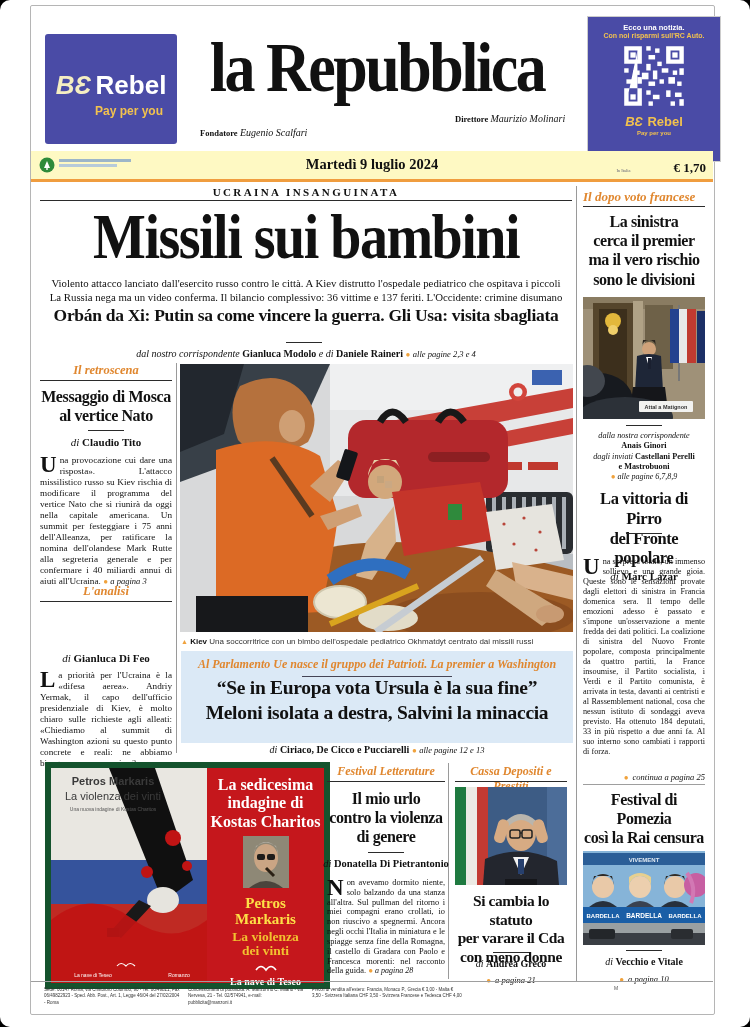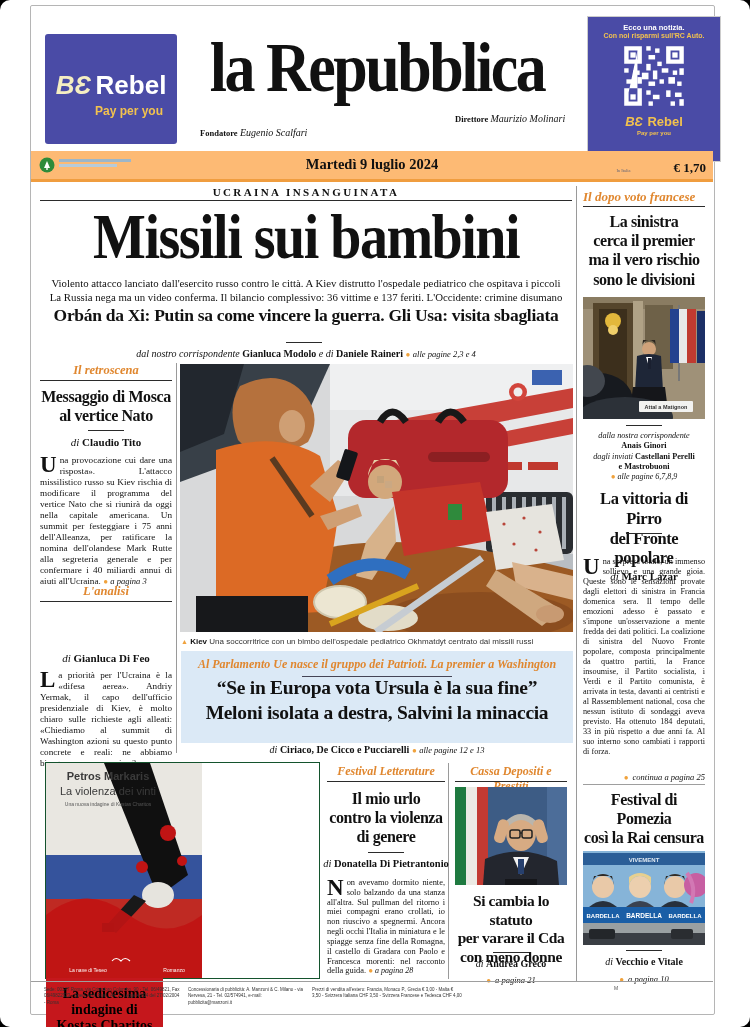--- a/index.html
+++ b/index.html
@@ -98,21 +98,21 @@
           <rect x="26" y="25" width="2" height="3"></rect>
       </g>
     </svg>
     <div class="c" style="margin-top:4px;">
       <span style="font-style:italic;font-weight:bold;font-size:13px;color:#f2c24e;">BƐ</span>
       <span style="font-weight:bold;font-size:13px;color:#f2c24e;">Rebel</span>
     </div>
     <div class="c" style="font-size:6px;font-weight:bold;color:#f2c24e;">Pay per you</div>
   </div>
 
-  <div class="abs" style="left:31px;top:151px;width:682px;height:28px;background:#fdba74;">
+  <div class="abs" style="left:31px;top:151px;width:682px;height:28px;background:#fef9c3;">
     <svg width="16" height="16" viewBox="0 0 16 16" style="position:absolute;left:8px;top:6px;">
       <circle cx="8" cy="8" r="7.5" fill="#2e8b3a"></circle>
       <path d="M5 11 L8 4 L11 11 Z" fill="#fff"></path>
         <rect x="7.3" y="10" width="1.4" height="3" fill="#fff"></rect>
     </svg>
     <div class="abs" style="left:28px;top:8px;">
       <div style="width:72px;height:3px;background:#9db6c8;"></div>
       <div style="width:58px;height:3px;background:#b7cbd9;margin-top:2px;"></div>
     </div>
     <div class="abs c" style="left:0;top:5px;width:682px;font-weight:bold;font-size:14.5px;">Martedì 9 luglio 2024</div>
@@ -353,21 +353,21 @@
   <div class="abs minirule" style="left:626px;top:950px;"></div>
   <div class="abs c byl" style="left:583px;top:956px;width:122px;">
     <i>di</i>
     <b>Vecchio e Vitale</b>
   </div>
   <div class="abs c" style="left:583px;top:968px;width:122px;">
     <span class="bullet">●</span>
     <span class="pref">a pagina 10</span>
   </div>
 
-  <div class="abs" style="left:45px;top:762px;width:273px;height:215px;border:1px solid #14532d;display:flex;flex-direction:column;">
+  <div class="abs" style="left:45px;top:762px;width:273px;height:215px;border:6px solid #14532d;display:flex;">
     <div style="width:156px;height:215px;position:relative;">
       <svg width="156" height="215" viewBox="0 0 156 215" preserveAspectRatio="none">
         <rect width="156" height="92" fill="#e9e7e1"></rect>
         <rect y="92" width="156" height="44" fill="#35539c"></rect>
         <rect y="136" width="156" height="79" fill="#bf2a23"></rect>
         <path d="M58 0 L104 0 L142 112 L112 134 Z" fill="#101010"></path>
         <ellipse cx="112" cy="132" rx="16" ry="13" fill="#e6e4de"></ellipse>
         <path d="M100 138 L70 170 L60 163 L88 132 Z" fill="#191919"></path>
         <rect x="56" y="160" width="12" height="9" fill="#111"></rect>
         <path d="M0 152 Q40 120 80 150 Q120 180 156 152 V215 H0 Z" fill="#c01414" opacity="0.92"></path>
@@ -376,21 +376,21 @@
           <circle cx="96" cy="104" r="6" fill="#c01414"></circle>
         <text x="62" y="17" font-size="11" text-anchor="middle" fill="#3a3a3a" font-weight="bold" font-family="Liberation Serif,serif">Petros Markaris</text>
         <text x="62" y="32" font-size="11" text-anchor="middle" fill="#3a3a3a" font-family="Liberation Serif,serif">La violenza dei vinti</text>
         <text x="62" y="43" font-size="5" text-anchor="middle" fill="#555">Una nuova indagine di Kostas Charitos</text>
         <path d="M66 198 q4 -5 9 0 q4 -5 9 0" stroke="#fff" stroke-width="1.2" fill="none"></path>
         <text x="42" y="209" font-size="5" text-anchor="middle" fill="#fff">La nave di Teseo</text>
         <text x="128" y="209" font-size="5" text-anchor="middle" fill="#fff">Romanzo</text>
       </svg>
     </div>
     <div style="width:117px;height:215px;background:#c5171c;text-align:center;">
-      <div style="white-space:pre-line;color:#000000;font-weight:bold;font-size:14px;line-height:1.15;margin-top:8px;">La sedicesima
+      <div style="white-space:pre-line;color:#ffffff;font-weight:bold;font-size:16px;line-height:1.15;margin-top:8px;">La sedicesima
 indagine di
 Kostas Charitos</div>
       <svg width="46" height="52" viewBox="0 0 46 52" style="margin-top:5px;">
         <rect width="46" height="52" fill="#8e8876"></rect>
         <ellipse cx="23" cy="22" rx="12" ry="14" fill="#caa584"></ellipse>
         <path d="M11 18 a12 12 0 0 1 24 0 l-2 -8 q-10 -7 -20 0 z" fill="#b8b4ac"></path>
         <rect x="14" y="18" width="8" height="6" rx="2" fill="#1e1c1a"></rect>
           <rect x="24" y="18" width="8" height="6" rx="2" fill="#1e1c1a"></rect>
         <path d="M23 32 l8 8" stroke="#2a2014" stroke-width="3"></path>
         <path d="M6 52 q17 -14 34 0 z" fill="#4a443c"></path>

